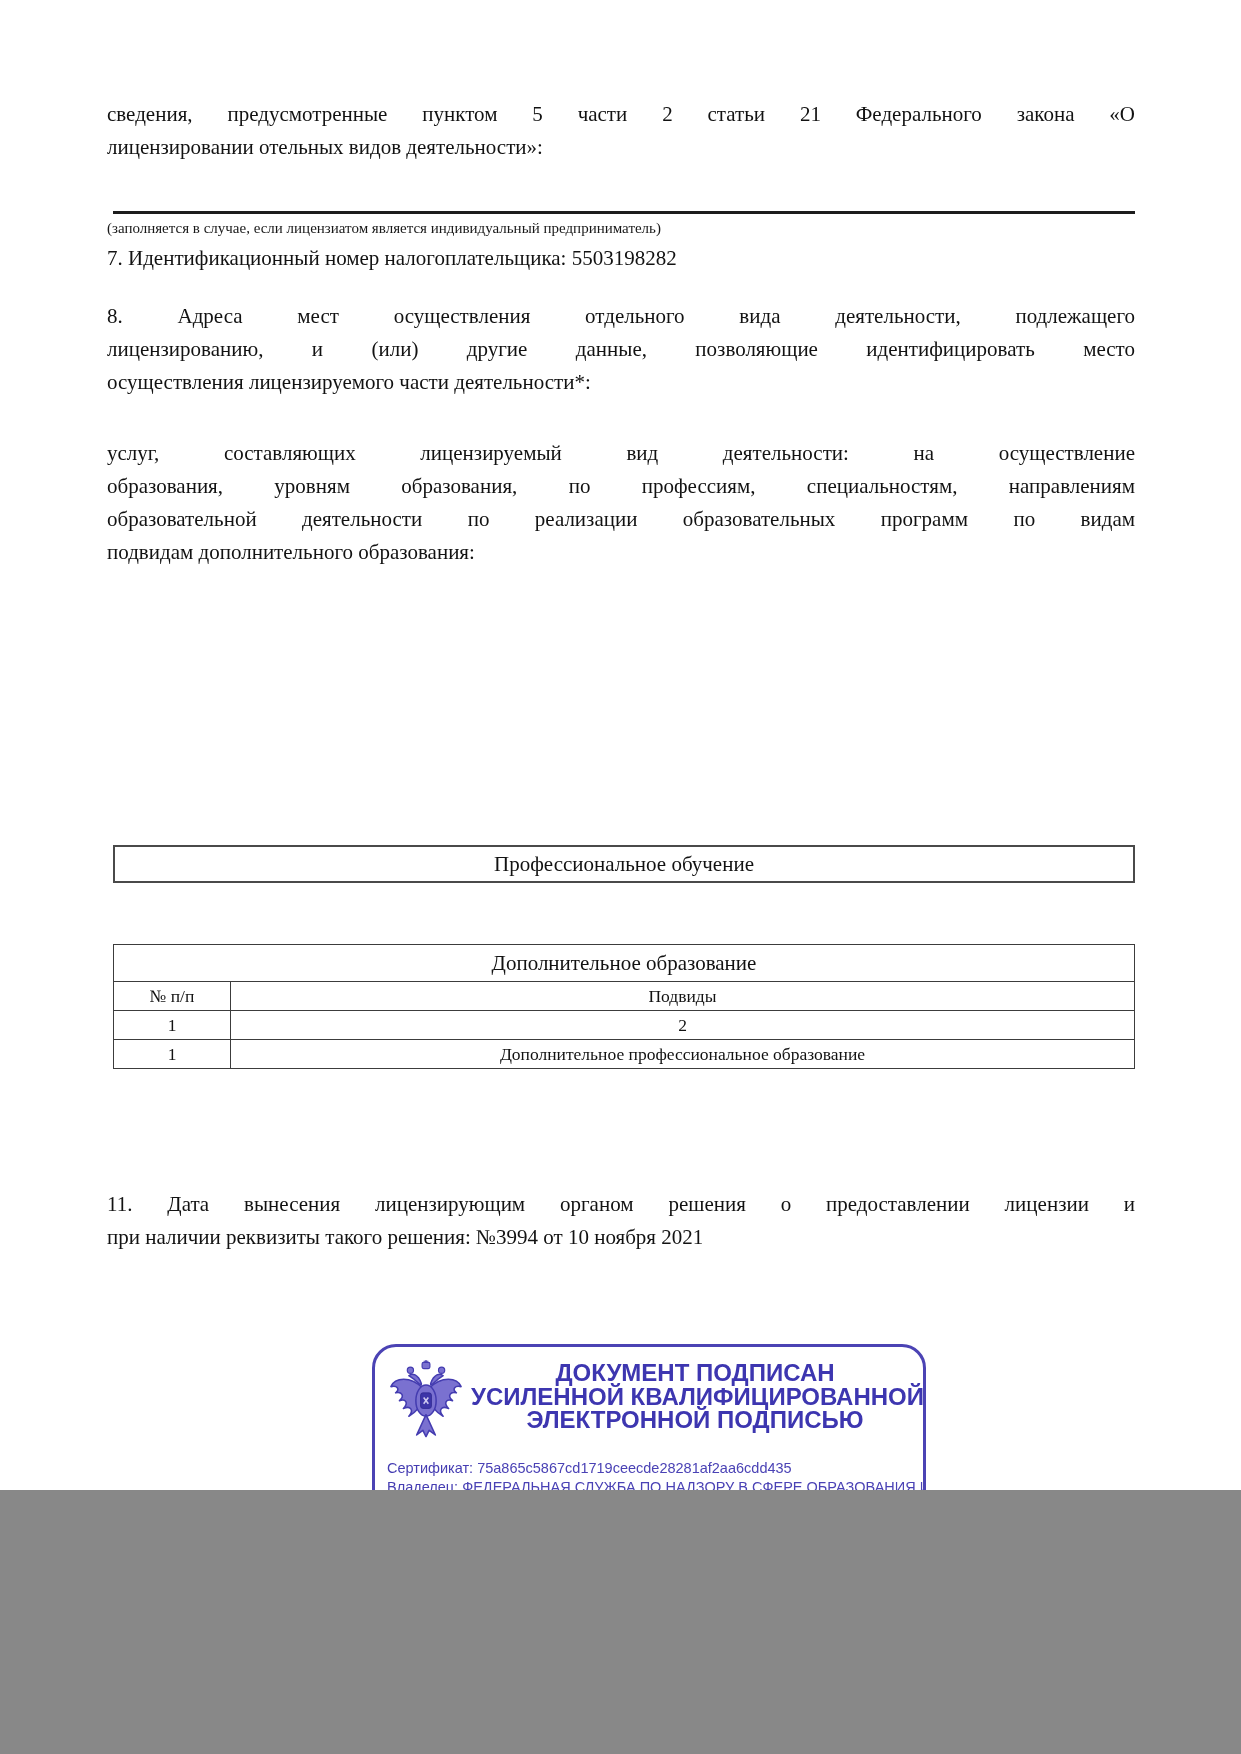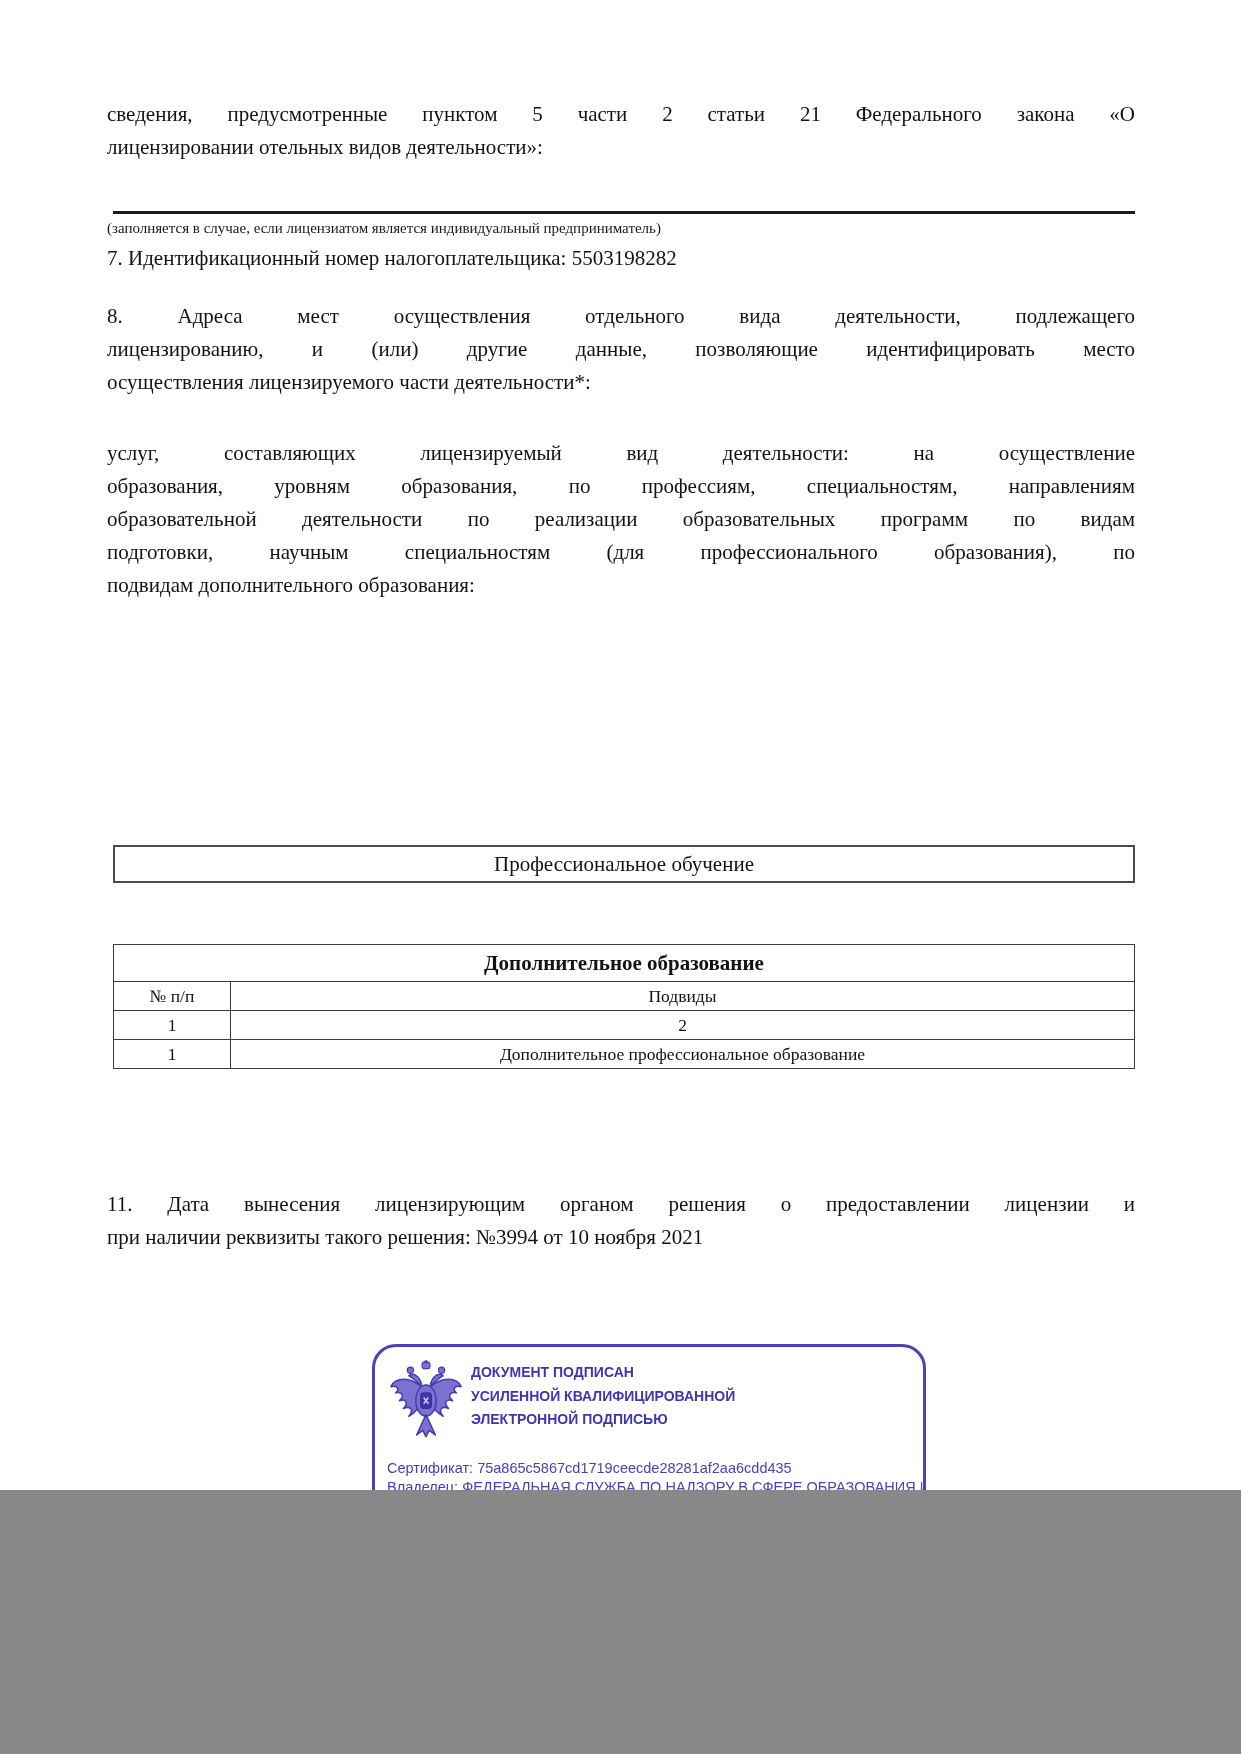--- a/index.html
+++ b/index.html
@@ -36,33 +36,33 @@
   table.edu{
     position:absolute;left:113px;width:1022px;
     border-collapse:collapse;
     font-size:17.5px;
   }
   table.edu td{
     border:1.6px solid #3c3c3c;
     text-align:center;vertical-align:middle;
     padding:2px 4px;
   }
-  td.t-title{height:32px;font-size:21px;font-weight:bold;}
+  td.t-title{height:32px;font-size:21px;font-weight:normal;}
   td.t-head{height:24px;}
   td.t-left{text-align:left;padding-left:6px;}
   .stamp{
     position:absolute;left:372px;top:1344px;width:548px;height:168px;
     border:3px solid #4b43b4;border-radius:24px;
     background:#ffffff;
     font-family:"Liberation Sans", sans-serif;
     overflow:hidden;
   }
   .stamp-title{
     position:absolute;left:96px;right:4px;top:14px;
-    font-weight:bold;font-size:14px;line-height:23.5px;
+    text-align:center;font-weight:bold;font-size:24px;line-height:23.5px;
     color:#3d36b0;white-space:nowrap;
   }
   .stamp-certs{
     position:absolute;left:12px;right:0;top:112px;
     font-size:14.5px;line-height:18.5px;color:#4a42b5;
     white-space:nowrap;overflow:hidden;
   }
   .stamp-certs .lbl{color:#453db2;}
   .eagle{position:absolute;left:12px;top:10px;}
   .pageno{
@@ -88,21 +88,20 @@
   <div class="para" style="top:300px">
     <div class="jline">8. Адреса мест осуществления отдельного вида деятельности, подлежащего</div>
     <div class="jline">лицензированию, и (или) другие данные, позволяющие идентифицировать место</div>
     <div class="jlast">осуществления лицензируемого части деятельности*:</div>
   </div>
 
   <div class="para" style="top:437px">
     <div class="jline">услуг, составляющих лицензируемый вид деятельности: на осуществление</div>
     <div class="jline">образования, уровням образования, по профессиям, специальностям, направлениям</div>
     <div class="jline">образовательной деятельности по реализации образовательных программ по видам</div>
-    <div class="jline">подготовки, научным специальностям (для профессионального образования), по</div>
     <div class="jlast">подвидам дополнительного образования:</div>
   </div>
 
   <div class="prof-box" style="top:845px">
     <span>Профессиональное обучение</span>
   </div>
 
   <table class="edu" style="top:944px">
     <colgroup>
         <col style="width:117px">

